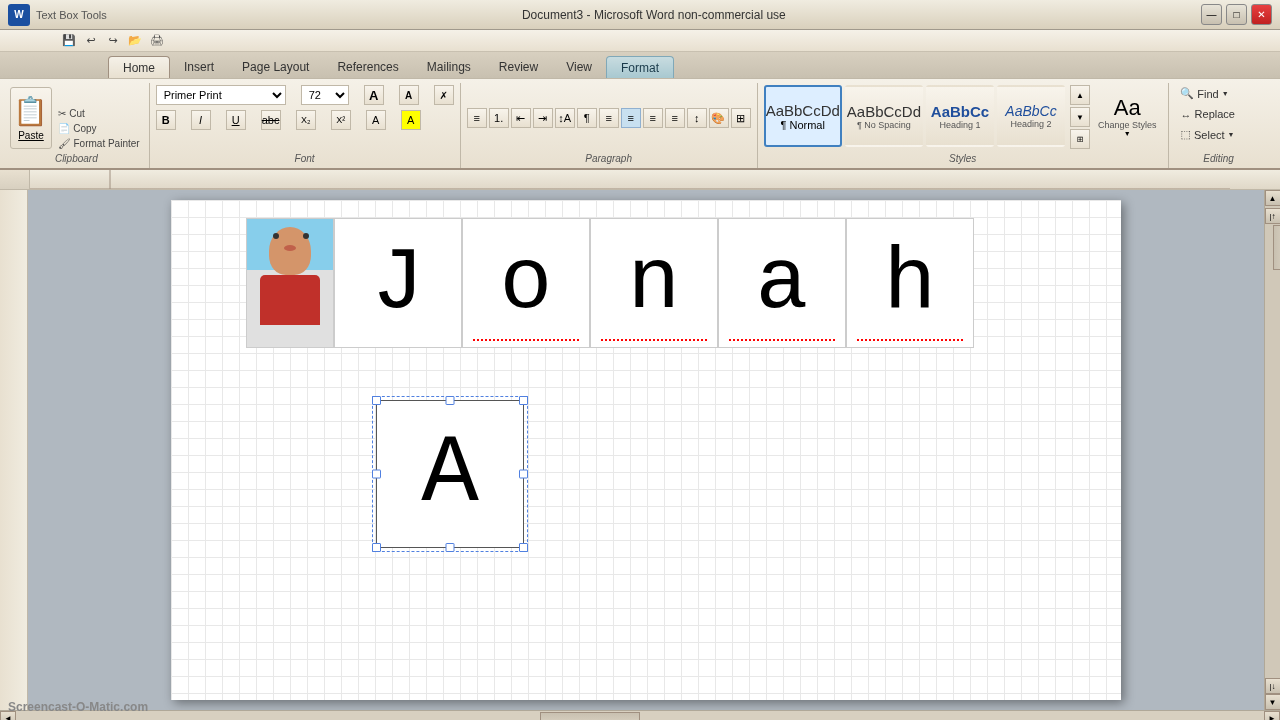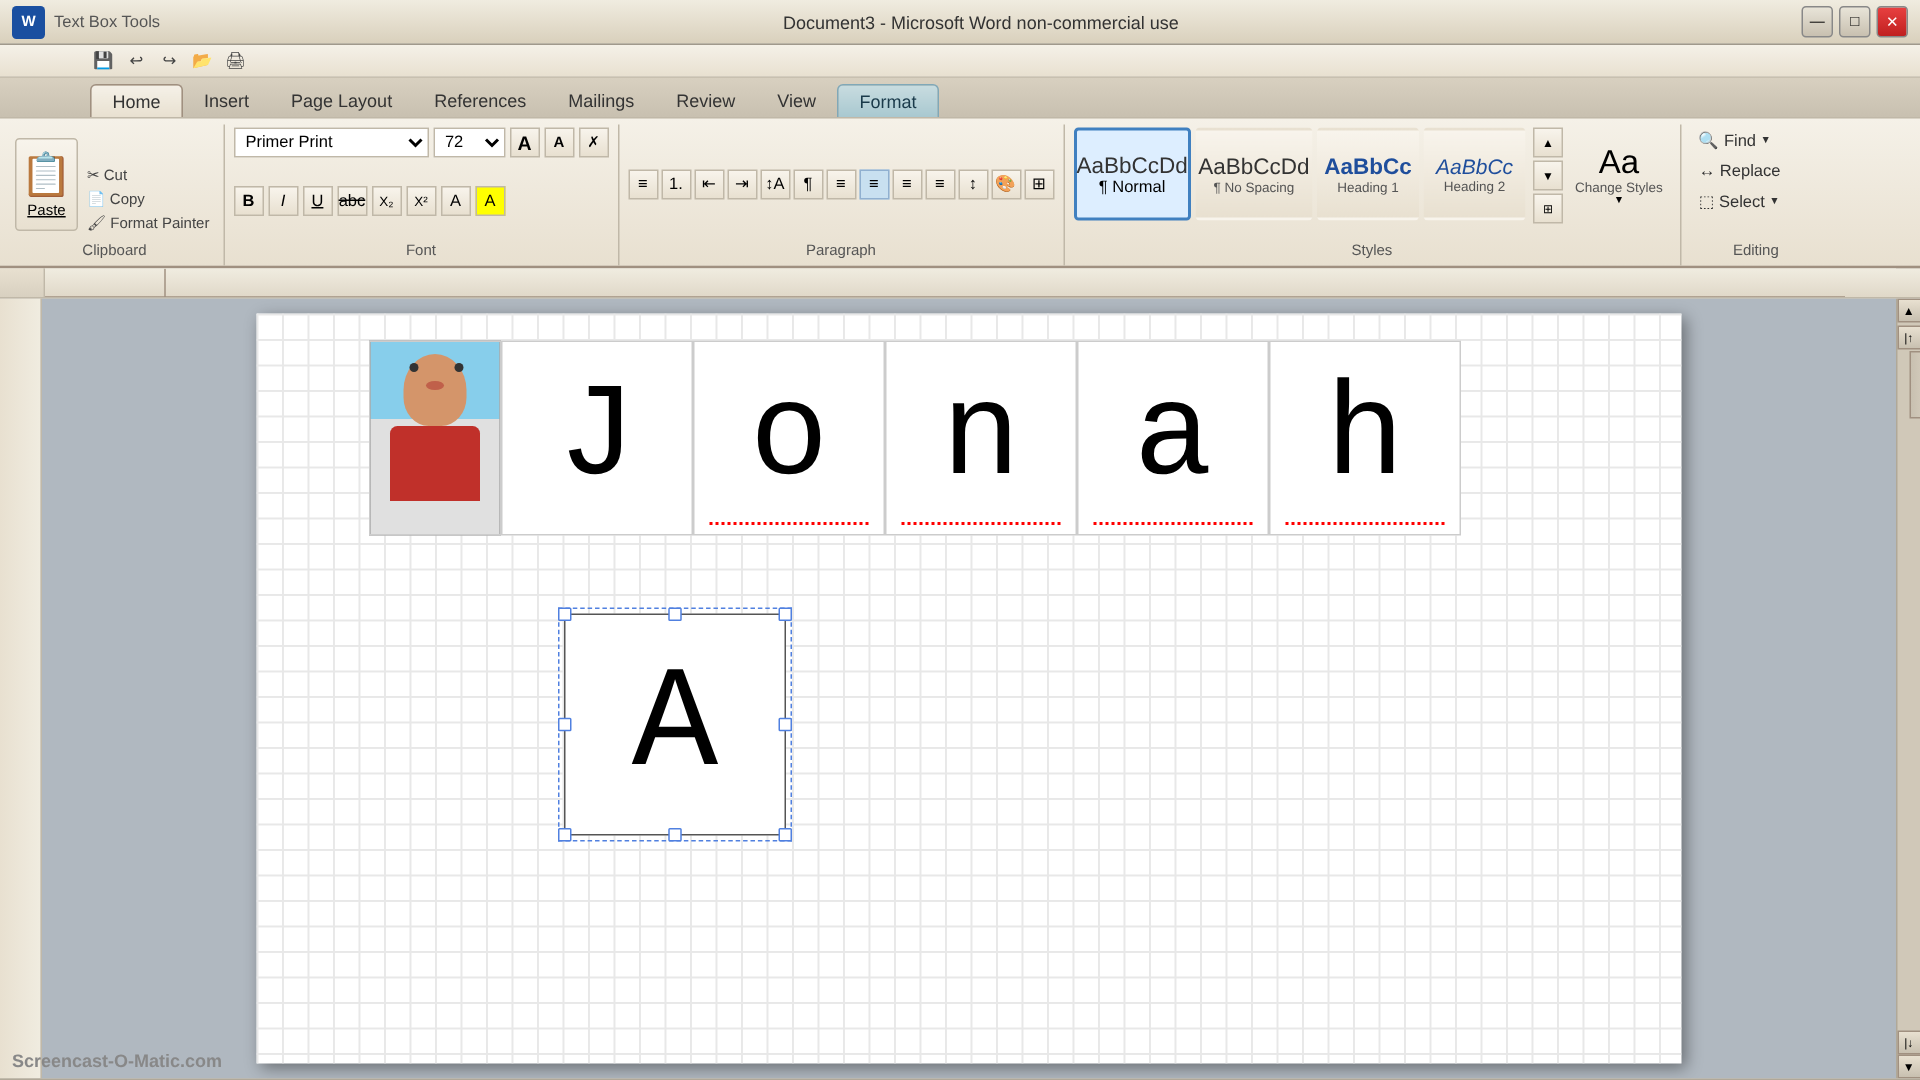--- a/index.html
+++ b/index.html
@@ -77,20 +77,21 @@
       cursor: pointer;
       border-radius: 4px 4px 0 0;
       color: #333;
       height: 22px;
       display: flex; align-items: center;
     }
     .tab.active {
       background: linear-gradient(to bottom, #f5f1e8, #e8e0d0);
       border: 1px solid #a09080;
       border-bottom: none;
+      margin-left: 48px;
     }
     .tab.format-tab {
       background: linear-gradient(to bottom, #c8dce0, #a8c8d0);
       border: 1px solid #80a8b8;
       border-bottom: none;
       color: #1a3a4a;
     }
 
     
     #ribbon-content {
@@ -109,20 +110,21 @@
       border-right: 1px solid #c0b8a8;
       padding: 2px 6px;
       min-width: fit-content;
     }
     .ribbon-group:last-child { border-right: none; }
     .group-label {
       font-size: 10px; color: #555;
       text-align: center;
       padding: 2px 0;
       margin-top: auto;
+      font-style: italic;
     }
     .group-content {
       display: flex;
       align-items: center;
       gap: 3px;
       flex: 1;
     }
 
     
     .paste-btn {
@@ -131,21 +133,21 @@
       border: 1px solid #c0b8a8;
       border-radius: 3px;
       display: flex; flex-direction: column;
       align-items: center; justify-content: center;
       cursor: pointer; font-size: 10px; gap: 2px;
     }
     .small-btns { display: flex; flex-direction: column; gap: 2px; margin-top: 20px; }
     .small-btn { font-size: 10px; color: #444; cursor: pointer; padding: 1px 3px; }
 
     
-    .font-row { display: flex; align-items: center; gap: 3px; margin-bottom: 16px; }
+    .font-row { display: flex; align-items: center; gap: 15px; margin-bottom: 2px; }
     .font-select {
       width: 130px; height: 20px;
       font-size: 11px;
       border: 1px solid #c0b8a8;
       background: white;
       padding: 0 3px;
     }
     .size-select {
       width: 48px; height: 20px;
       font-size: 11px;

